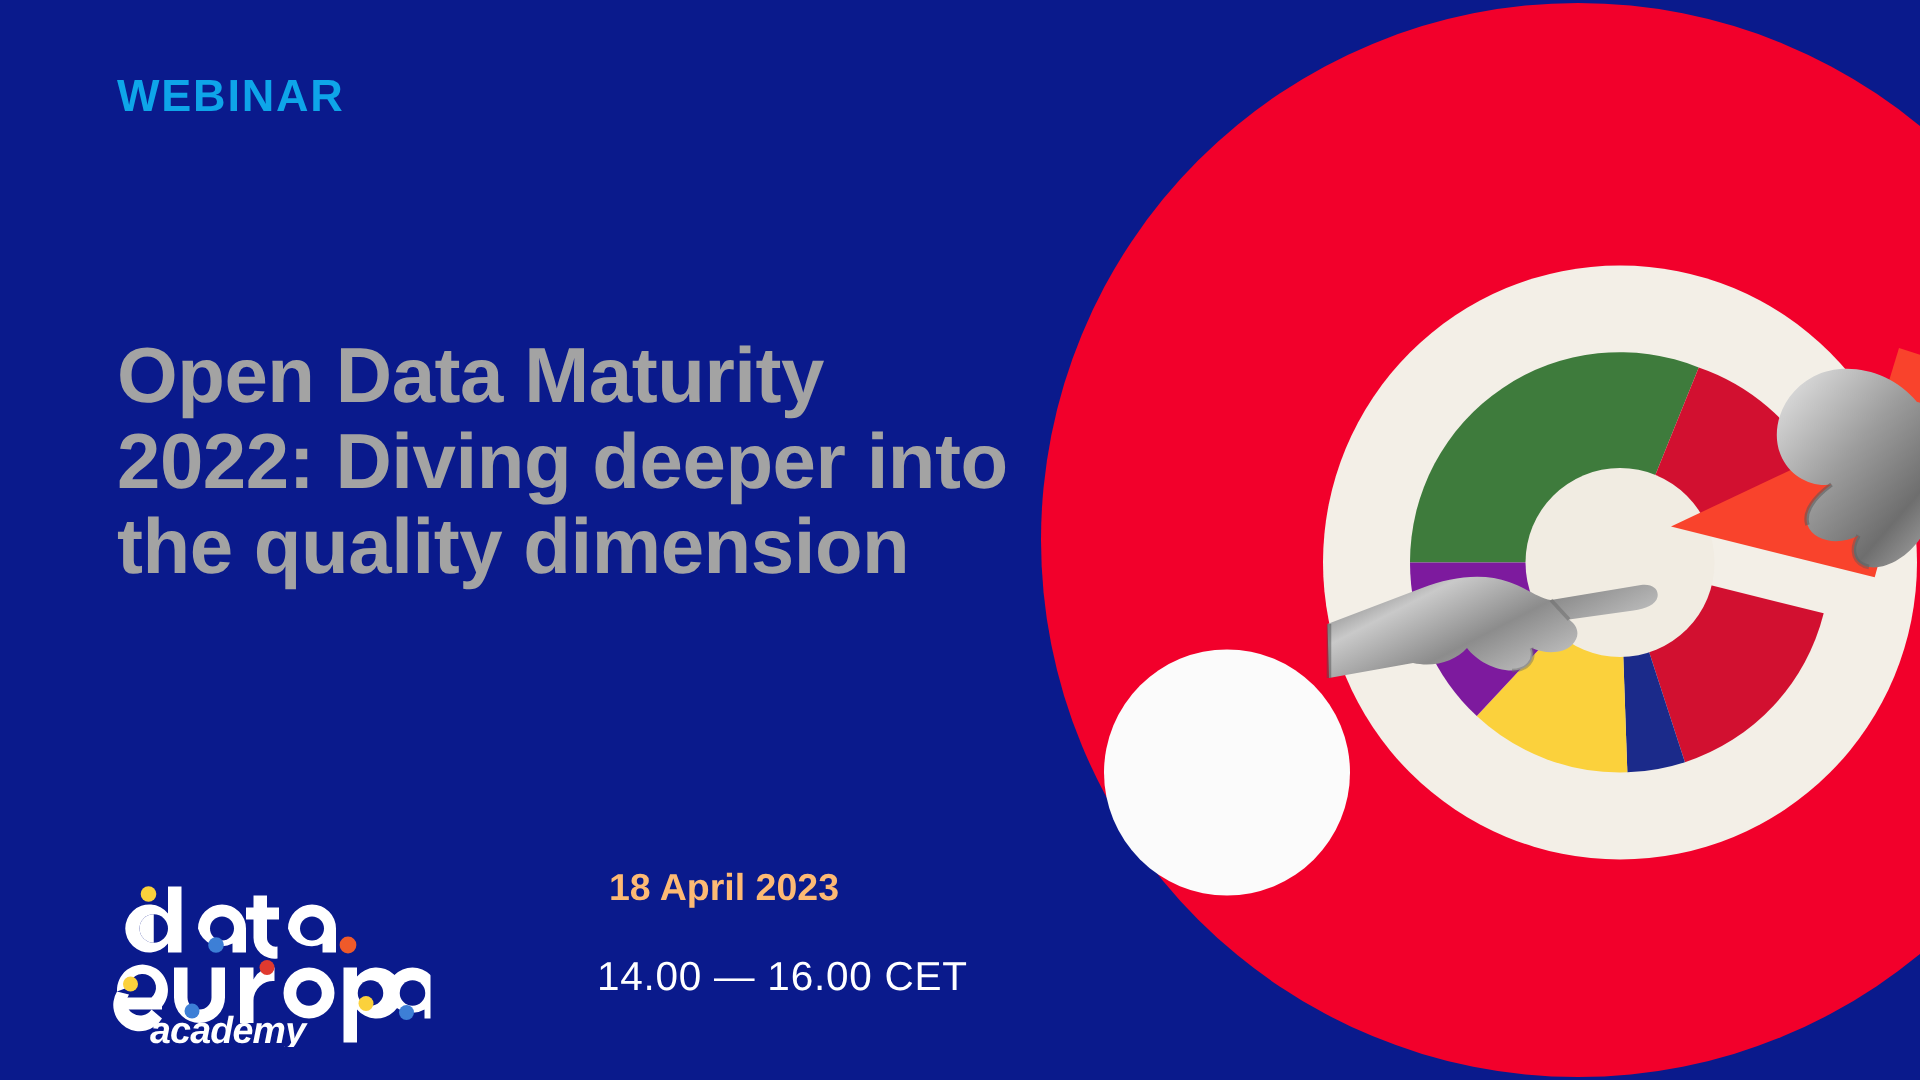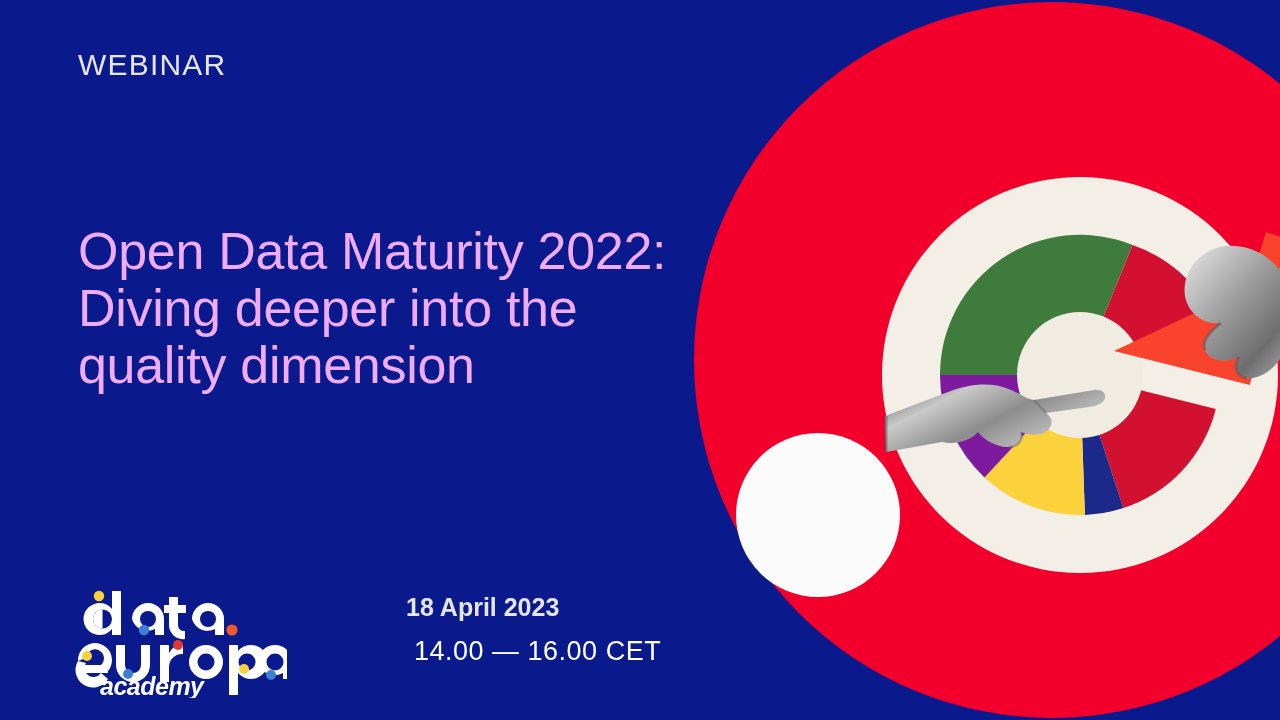--- a/index.html
+++ b/index.html
@@ -28,50 +28,50 @@
     height: 720px;
   }
   .graphic svg { display: block; width: 100%; height: 100%; }
 
   
   .eyebrow {
     position: absolute;
     left: 78px;
     top: 50px;
     font-size: 30px;
-    font-weight: 400;
+    font-weight: 700;
     letter-spacing: 1.2px;
-    color: #e5e5e5;
+    color: #0ea5e9;
     line-height: 1;
   }
 
   .headline {
     position: absolute;
     left: 78px;
     top: 188px;
     width: 600px;
     font-size: 52px;
-    font-weight: 400;
+    font-weight: 700;
     line-height: 1.1;
-    color: #f0abfc;
+    color: #a3a3a3;
     letter-spacing: -0.3px;
   }
 
   .event-date {
     position: absolute;
     left: 406px;
-    top: 595px;
+    top: 580px;
     font-size: 25px;
     font-weight: 700;
-    color: #e5e5e5;
+    color: #fdba74;
     line-height: 1;
   }
   .event-time {
     position: absolute;
-    left: 414px;
+    left: 398px;
     top: 638px;
     font-size: 27px;
     font-weight: 400;
     color: #ffffff;
     line-height: 1;
     letter-spacing: 0.5px;
   }
 
   
   .logo {

